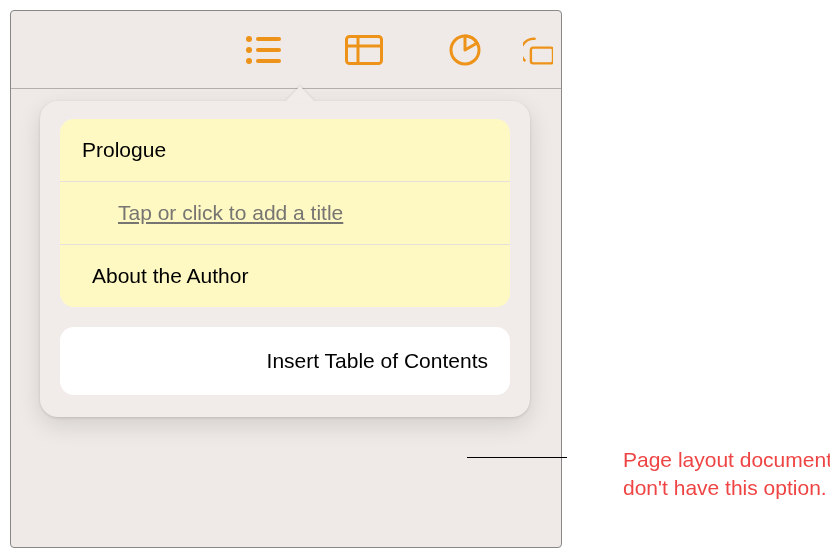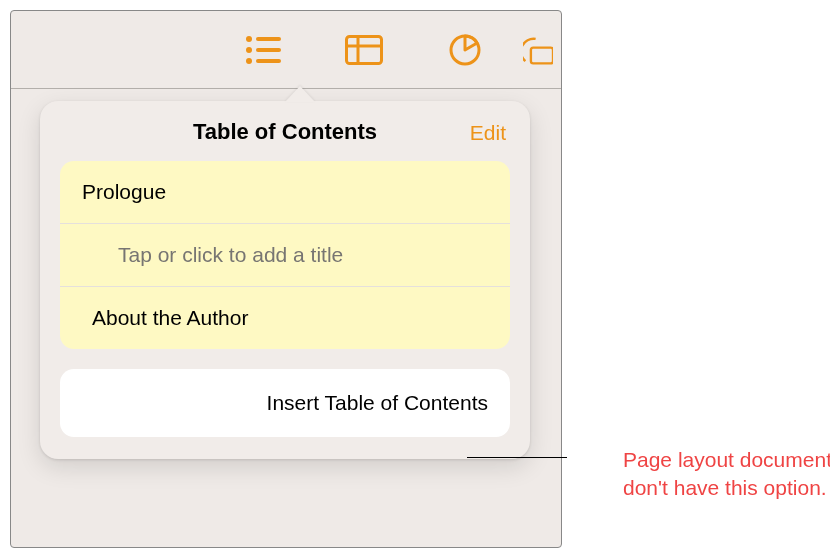--- a/index.html
+++ b/index.html
@@ -100,20 +100,21 @@
       border-bottom: 1px solid #e5e0dc;
       cursor: pointer;
     }
     .toc-item:last-child {
       border-bottom: none;
       padding-left: 32px;
     }
     .toc-item.indented {
       padding-left: 58px;
       color: #777572;
+      text-decoration: underline;
     }
     .insert-btn {
       background: #fff;
       border-radius: 14px;
       padding: 22px;
       text-align: right;
       font-size: 21px;
       color: #000;
       cursor: pointer;
     }
@@ -168,24 +169,20 @@
       <svg width="30" height="34" viewBox="0 0 38 34">
         <path d="M3 31 A16 16 0 0 1 16 3 L16 3" fill="none" stroke="#ed9319" stroke-width="3"></path>
         <rect x="10" y="14" width="28" height="20" rx="3" fill="none" stroke="#ed9319" stroke-width="3"></rect>
       </svg>
     </div>
   </div>
 
   <div class="popover-container">
     <div class="popover-arrow"></div>
     <div class="popover">
-      <div class="popover-header">
-        <div class="popover-title">Table of Contents</div>
-        <div class="edit-btn">Edit</div>
-      </div>
       <div class="toc-list">
         <div class="toc-item">Prologue</div>
         <div class="toc-item indented">Tap or click to add a title</div>
         <div class="toc-item">About the Author</div>
       </div>
       <div class="insert-btn">Insert Table of Contents</div>
     </div>
   </div>
 </div>
 

